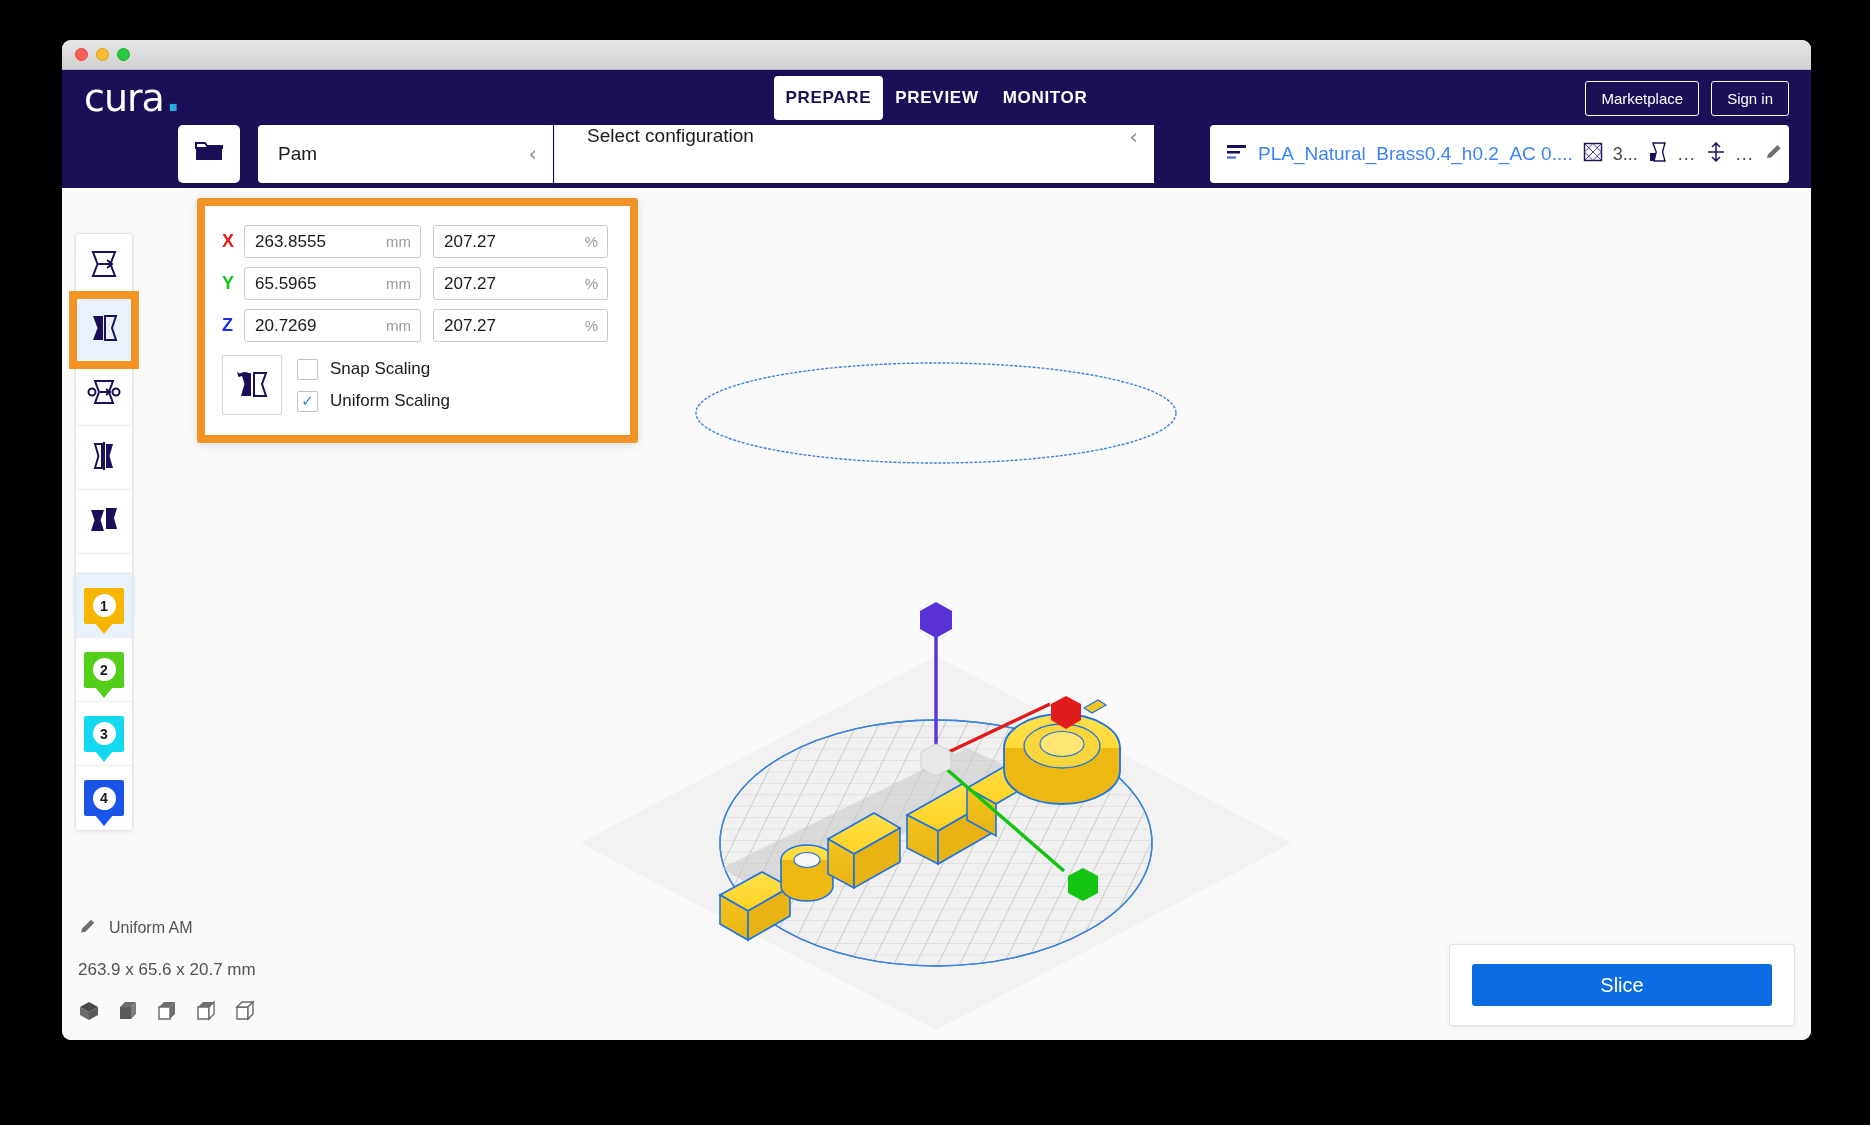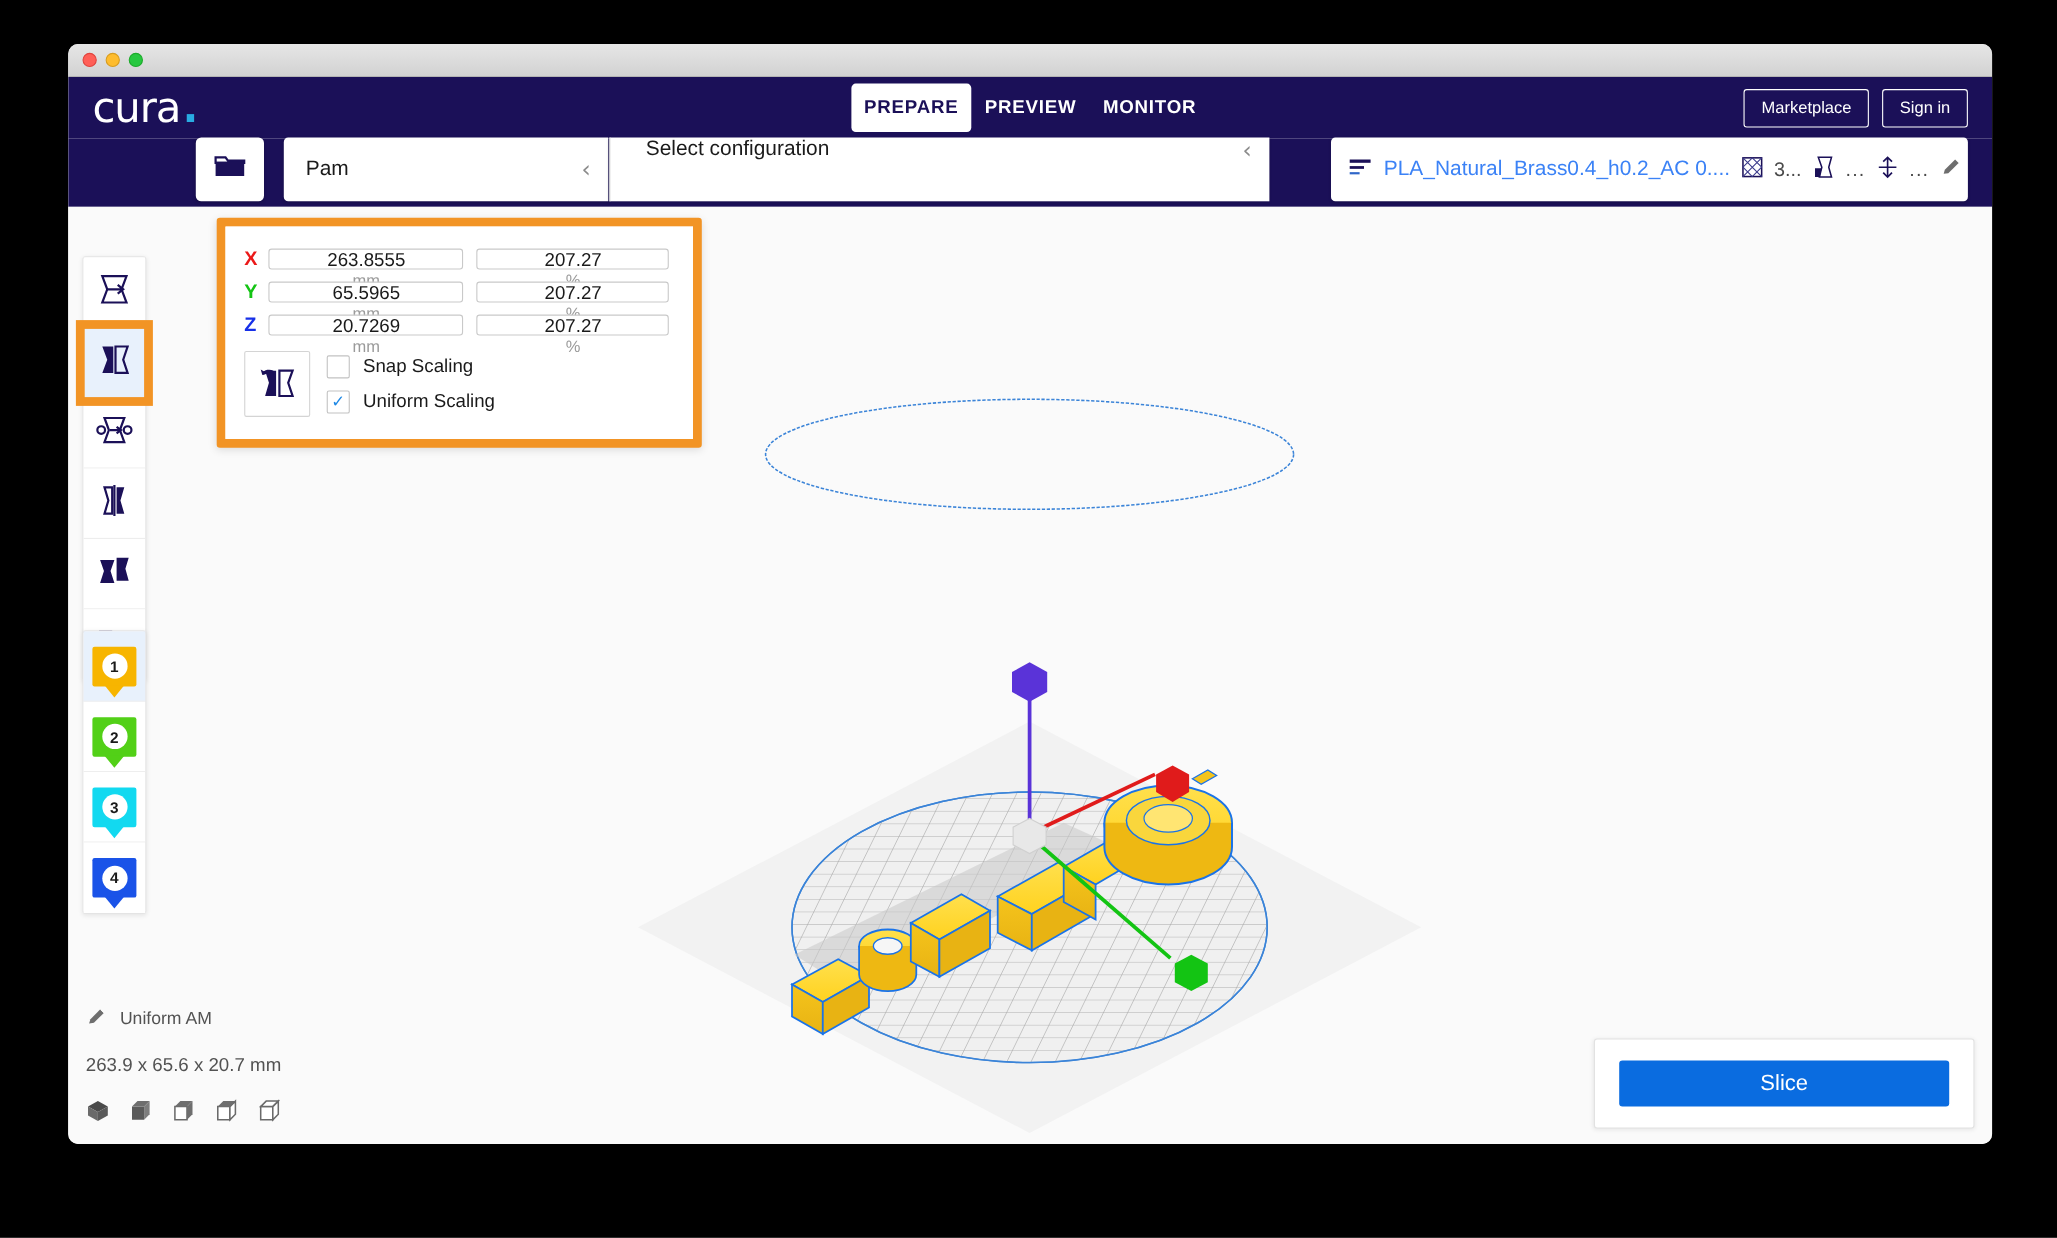--- a/index.html
+++ b/index.html
@@ -185,22 +185,22 @@
   .srow { display: flex; align-items: center; margin-bottom: 9px; }
   .axis {
     width: 22px; font-size: 18px; font-weight: 700;
     font-family:"Liberation Sans",sans-serif;
   }
   .axis.x { color: #eb1919; }
   .axis.y { color: #14c414; }
   .axis.z { color: #1730e8; }
   .fld {
     border: 1px solid #c9c9c9; border-radius: 3px; background: #fff;
-    height: 19px; display: flex; align-items: center;
-    padding: 0 9px 0 10px; justify-content: space-between; flex-direction: column;
+    height: 33px; display: flex; align-items: center;
+    padding: 0 9px 0 10px; justify-content: space-between;
   }
   .fld.mmfld { width: 177px; margin-right: 12px; }
   .fld.pctfld { width: 175px; }
   .fld .val { font-size: 17px; color: #1a1a1a; }
   .fld .unit { font-size: 15px; color: #9a9a9a; }
   .opts { display: flex; align-items: center; margin-top: 13px; }
   .snapicon {
     width: 60px; height: 60px; border: 1px solid #d4d4d4; border-radius: 2px;
     display: flex; align-items: center; justify-content: center; cursor: pointer;
     background: #fff; margin-right: 15px;

